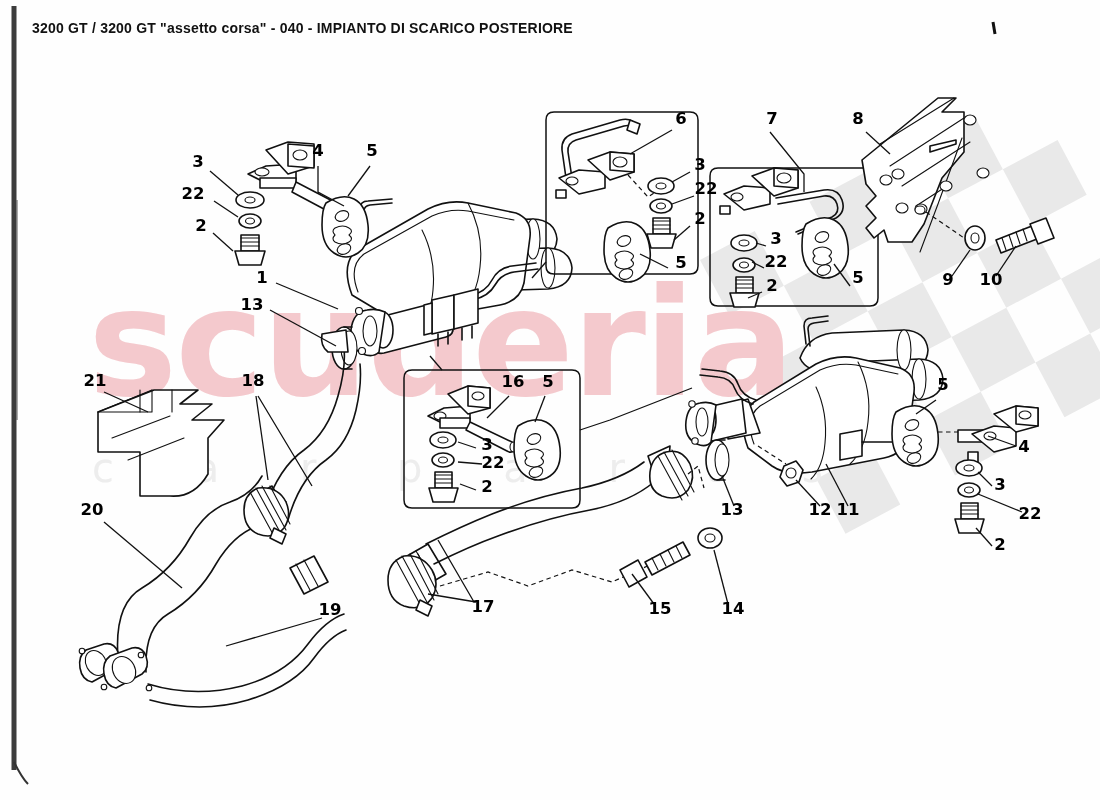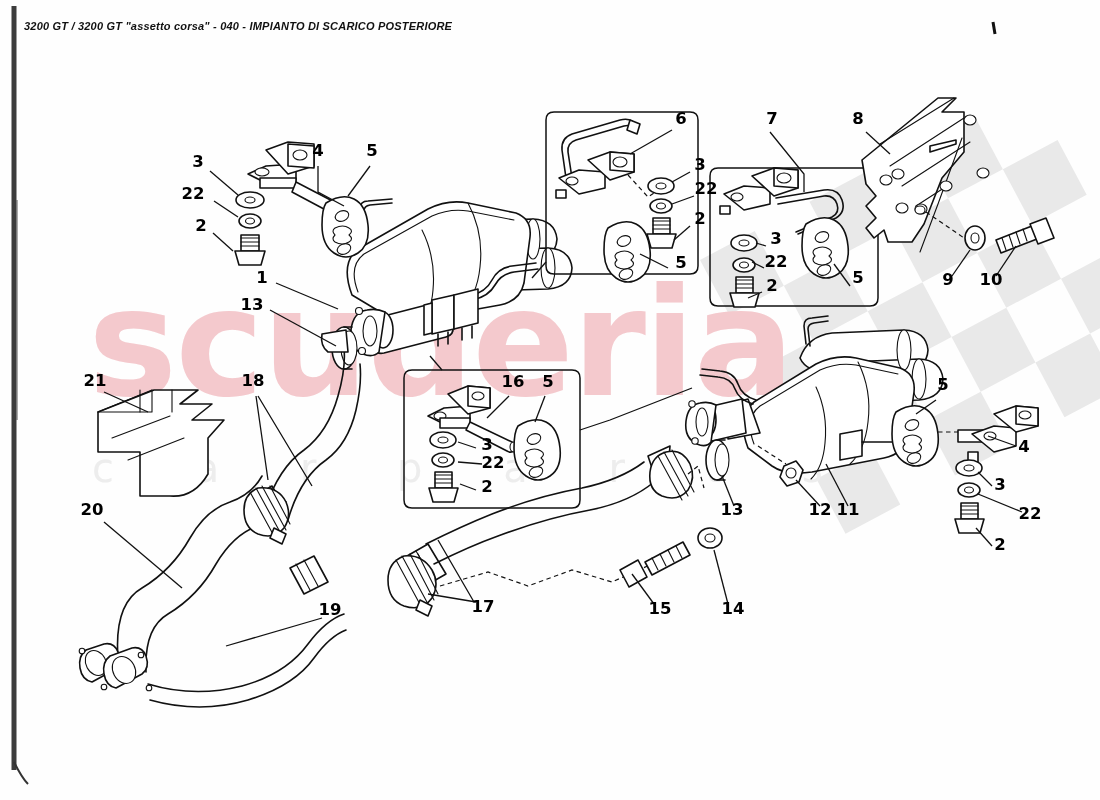--- a/index.html
+++ b/index.html
@@ -1,20 +1,20 @@
 <!DOCTYPE html>
 <html><head>
 <meta charset="utf-8">
 <style>
   html,body{margin:0;padding:0;background:#fff;}
   body{width:1100px;height:800px;overflow:hidden;
        font-family:"Liberation Sans",sans-serif;position:relative;}
   #sheet{position:absolute;inset:0;width:1100px;height:800px;background:#fefefe;}
-  .title{position:absolute;left:24px;top:20px;font-size:11px;font-weight:bold;
-         color:#111;letter-spacing:.2px;white-space:nowrap;font-style:italic;}
+  .title{position:absolute;left:32px;top:20px;font-size:14px;font-weight:bold;
+         color:#111;letter-spacing:.2px;white-space:nowrap;}
   svg{position:absolute;left:0;top:0;}
   .wm-scu{font-family:"DejaVu Sans",sans-serif;font-weight:bold;font-size:150px;
           fill:#f4c9cd;letter-spacing:-2px;}
   .wm-sub{font-family:"DejaVu Sans",sans-serif;font-weight:normal;font-size:40px;
           fill:#ededed;letter-spacing:34px;}
   .ln{fill:none;stroke:#111;stroke-width:1.6;stroke-linecap:round;stroke-linejoin:round;}
   .ln-t{fill:none;stroke:#111;stroke-width:1.1;stroke-linecap:round;stroke-linejoin:round;}
   .pt{fill:#fff;stroke:#111;stroke-width:1.6;stroke-linejoin:round;stroke-linecap:round;}
   .pt-t{fill:#fff;stroke:#111;stroke-width:1.1;stroke-linejoin:round;stroke-linecap:round;}
   .lead{fill:none;stroke:#111;stroke-width:1.3;}

